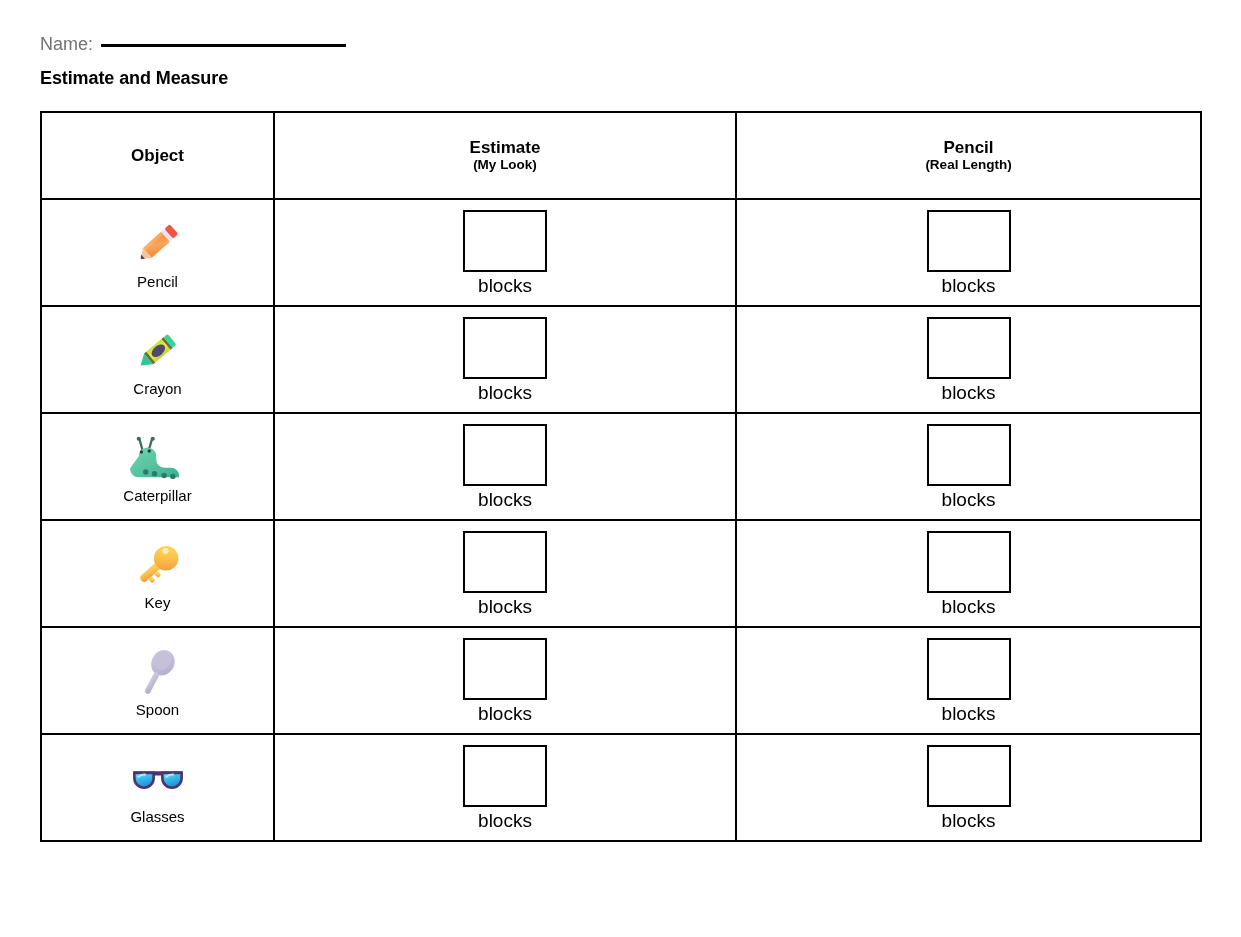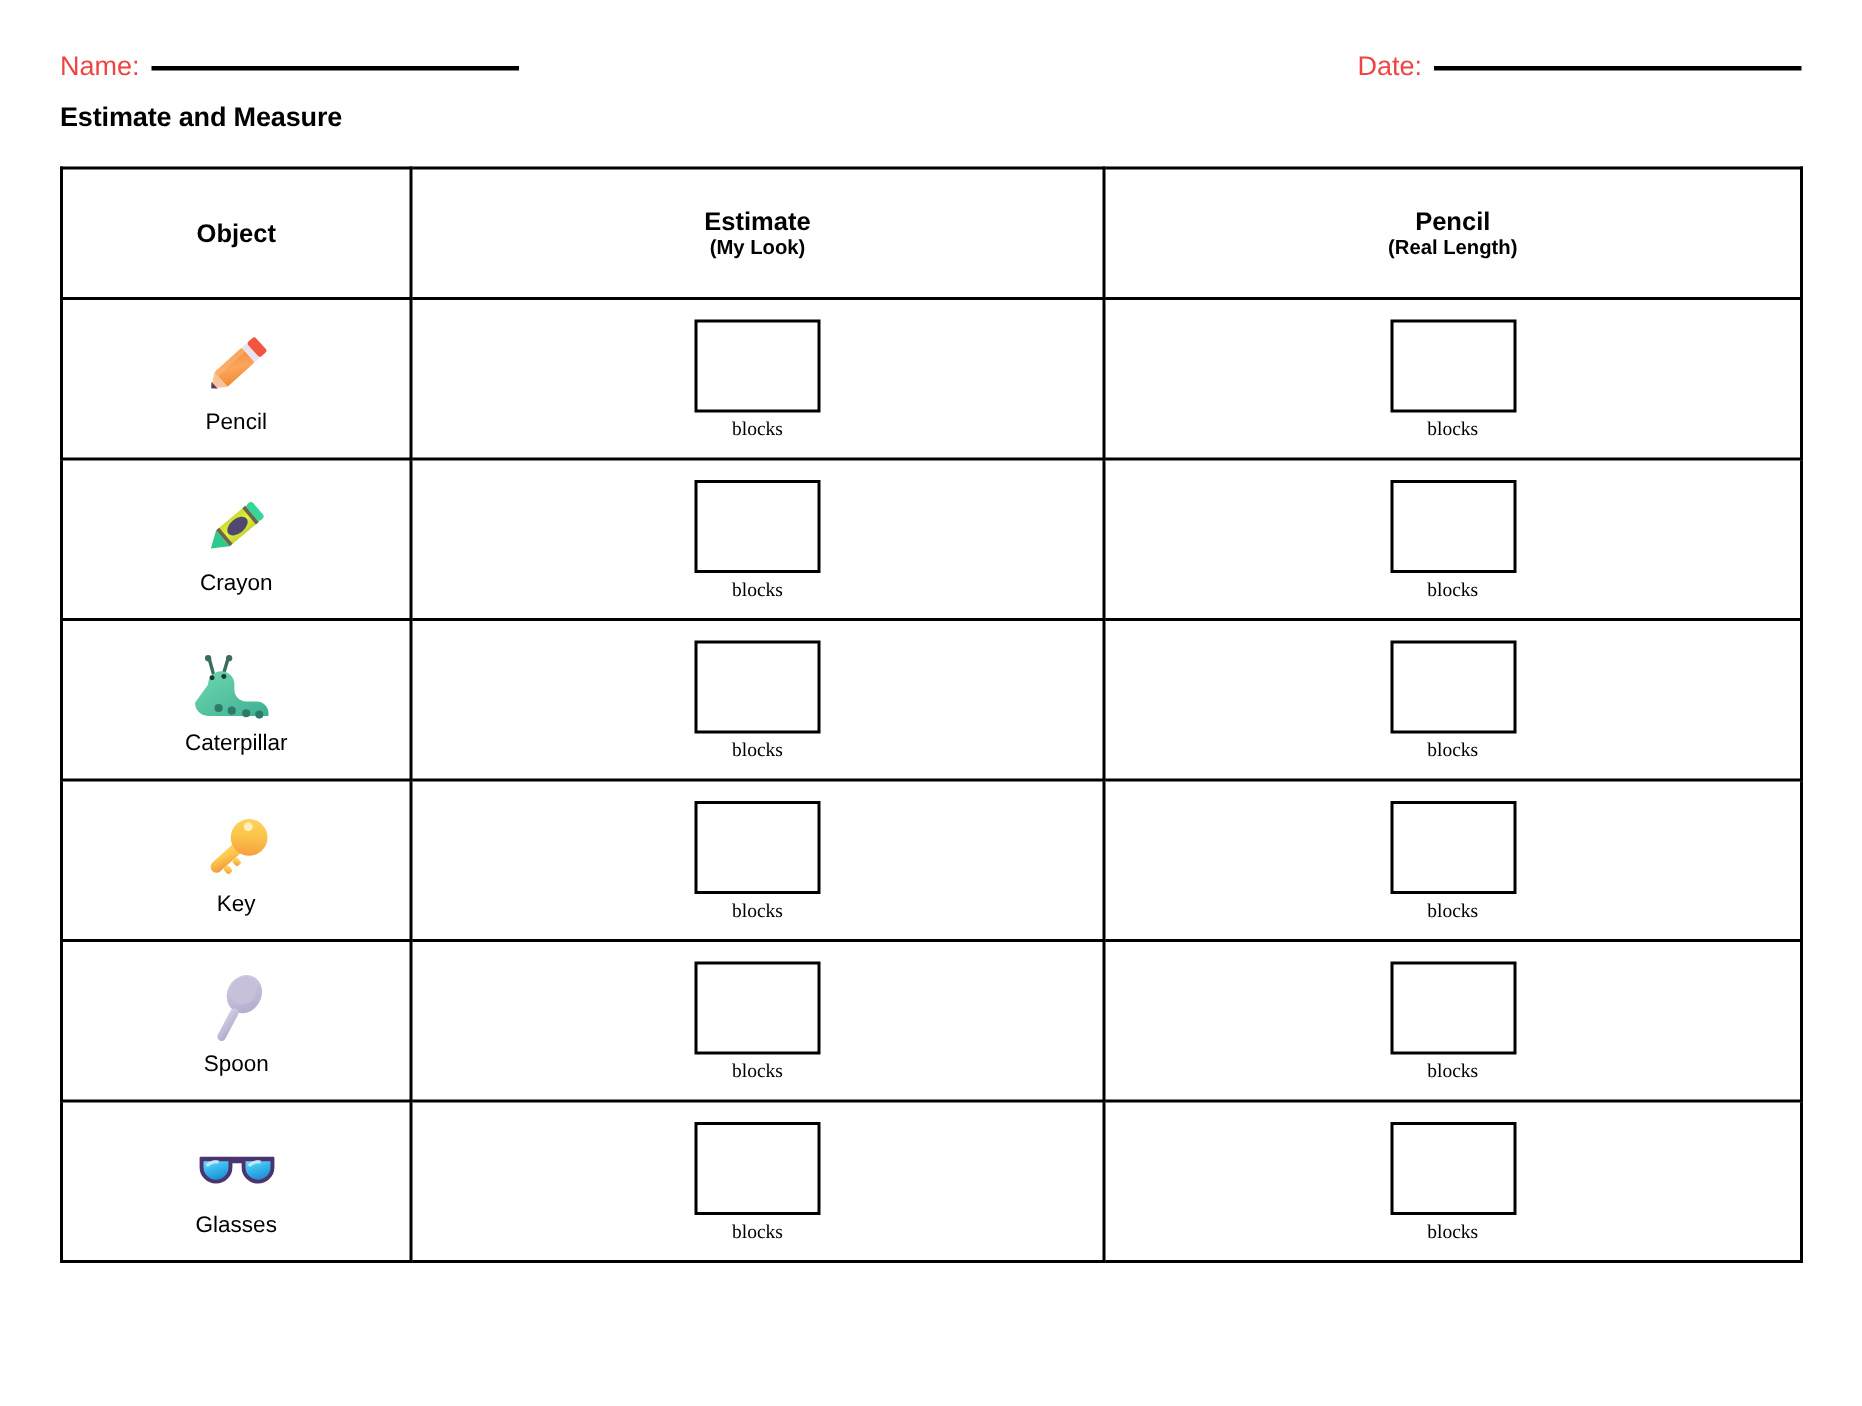--- a/index.html
+++ b/index.html
@@ -29,21 +29,21 @@
     display: flex;
     align-items: baseline;
     padding-top: 34px;
     height: 54px;
   }
 
   .field {
     display: flex;
     align-items: baseline;
     font-size: 18px;
-    color: #ef4444;
+    color: #737373;
   }
 
   .field-label {
     font-size: 18px;
     white-space: nowrap;
   }
 
   .field-rule {
     display: inline-block;
     border-bottom: 3px solid #000;
@@ -152,43 +152,38 @@
   }
 
   .answer-box {
     width: 84px;
     height: 62px;
     border: 2.5px solid #000;
     background: #fff;
   }
 
   .answer-unit {
-    font-size: 13px;
+    font-size: 19px;
     line-height: 1;
-    font-family: Liberation Serif, serif;
   }
 
   
   .object-glyph svg { display: block; width: 100%; height: 100%; }
 </style>
 </head>
 <body>
 
 <div class="page">
 
   <div class="namedate-row">
     <div class="field">
       <span class="field-label">Name:</span>
       <span class="field-rule name-rule"></span>
     </div>
     <div class="spacer"></div>
-    <div class="field">
-      <span class="field-label">Date:</span>
-      <span class="field-rule date-rule"></span>
-    </div>
   </div>
 
   <h1 class="title">Estimate and Measure</h1>
 
 
   <table class="sheet-table">
     <colgroup>
       <col class="col-object">
       <col class="col-est">
       <col class="col-meas">

